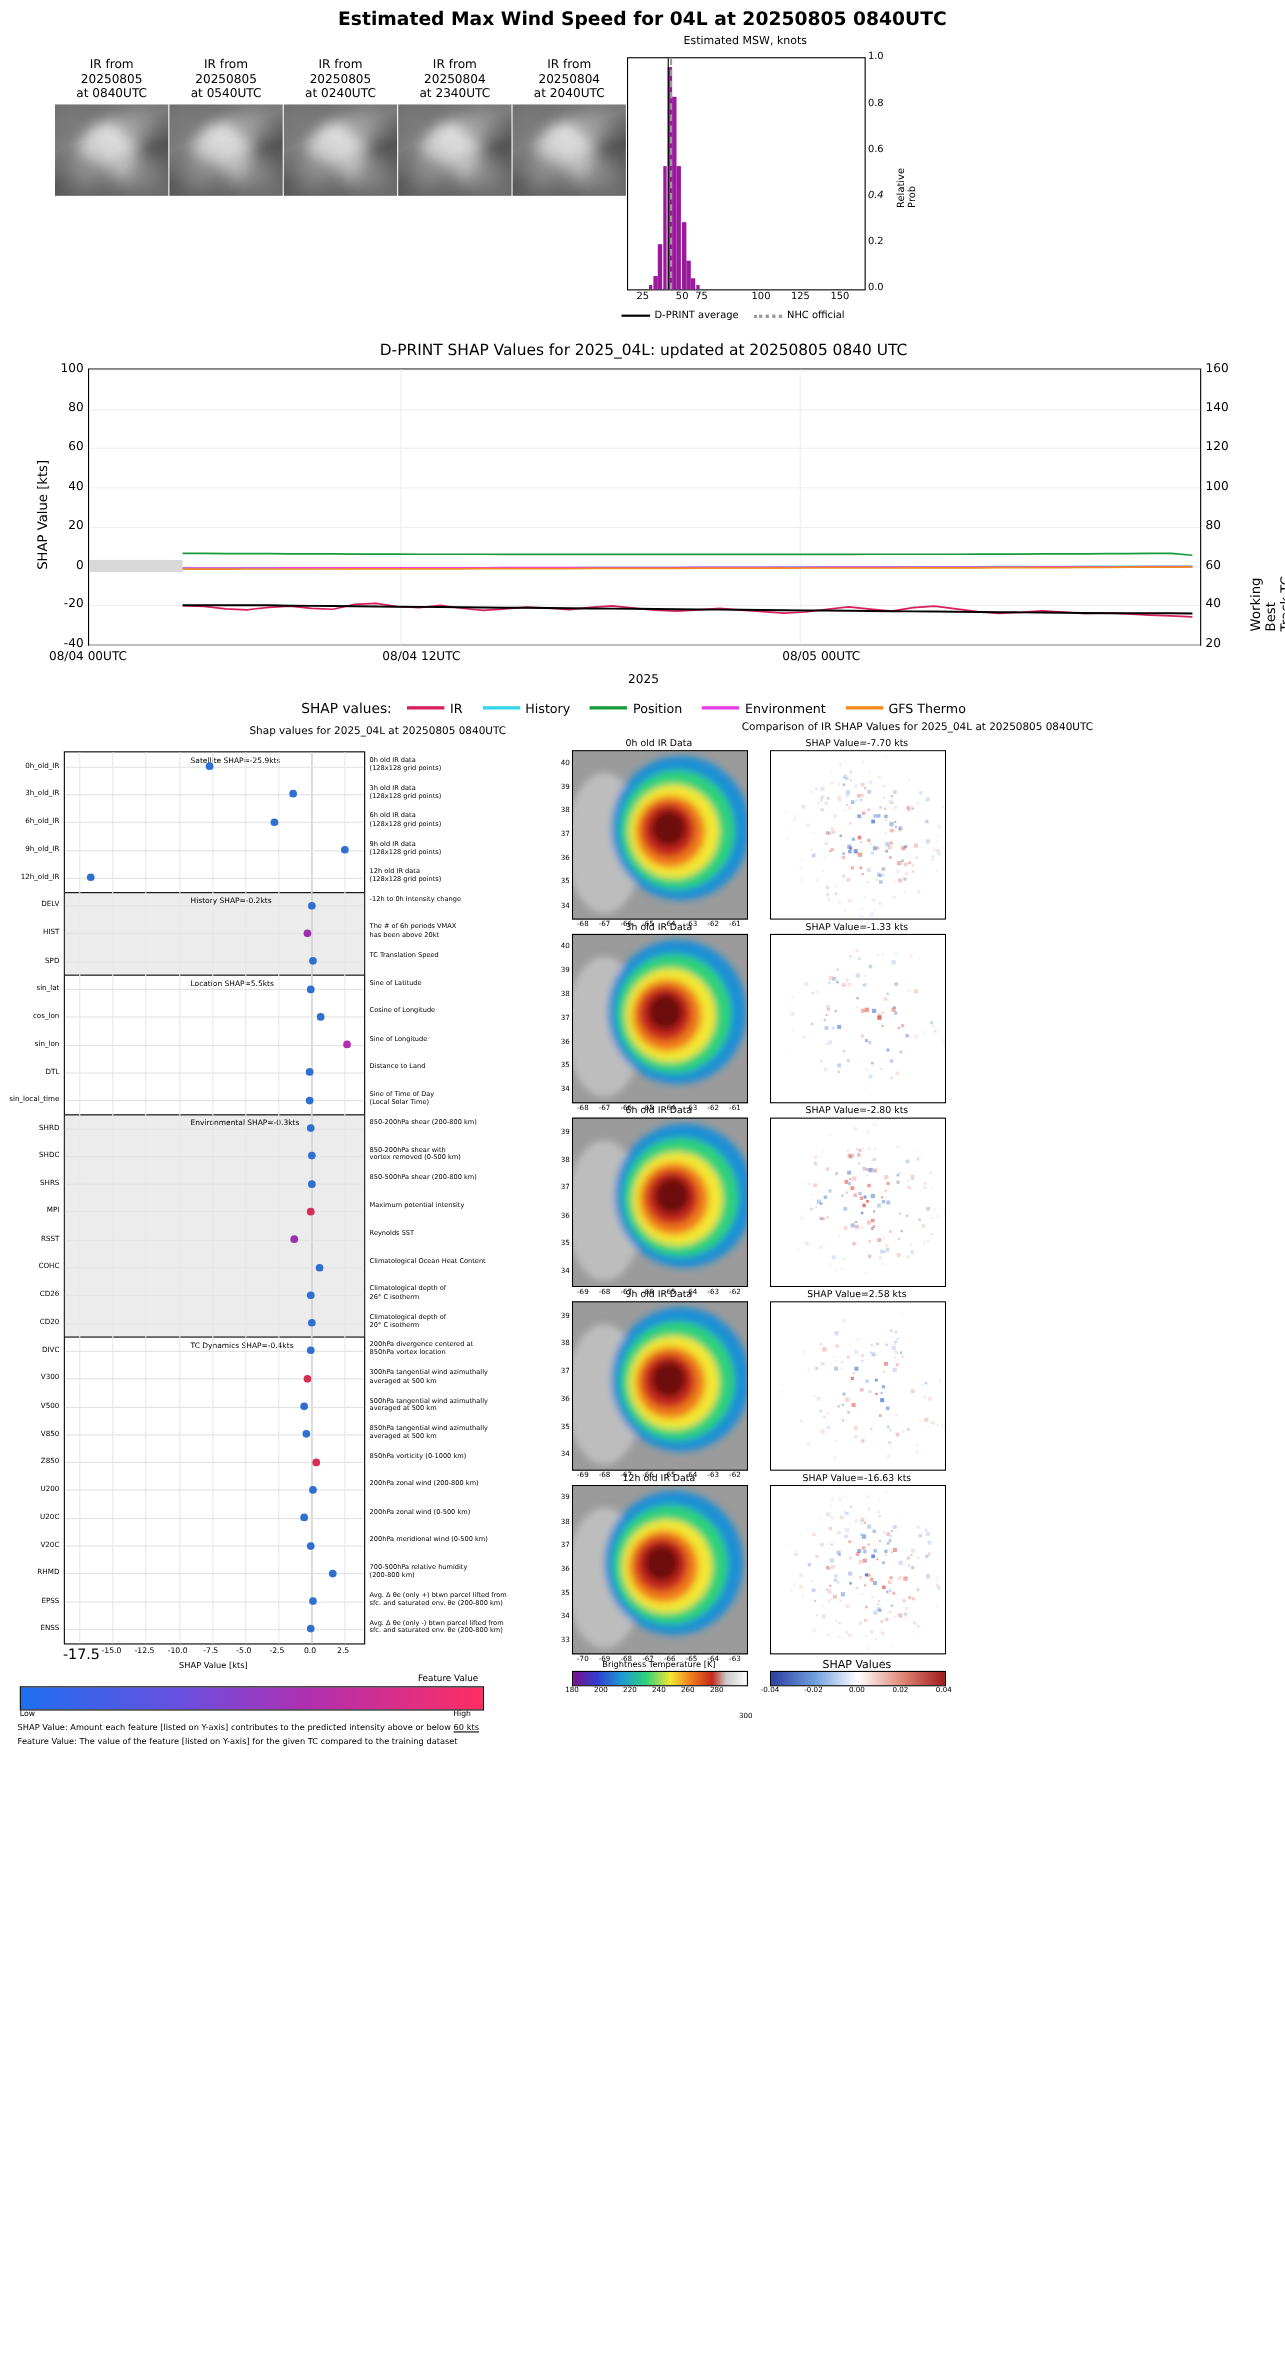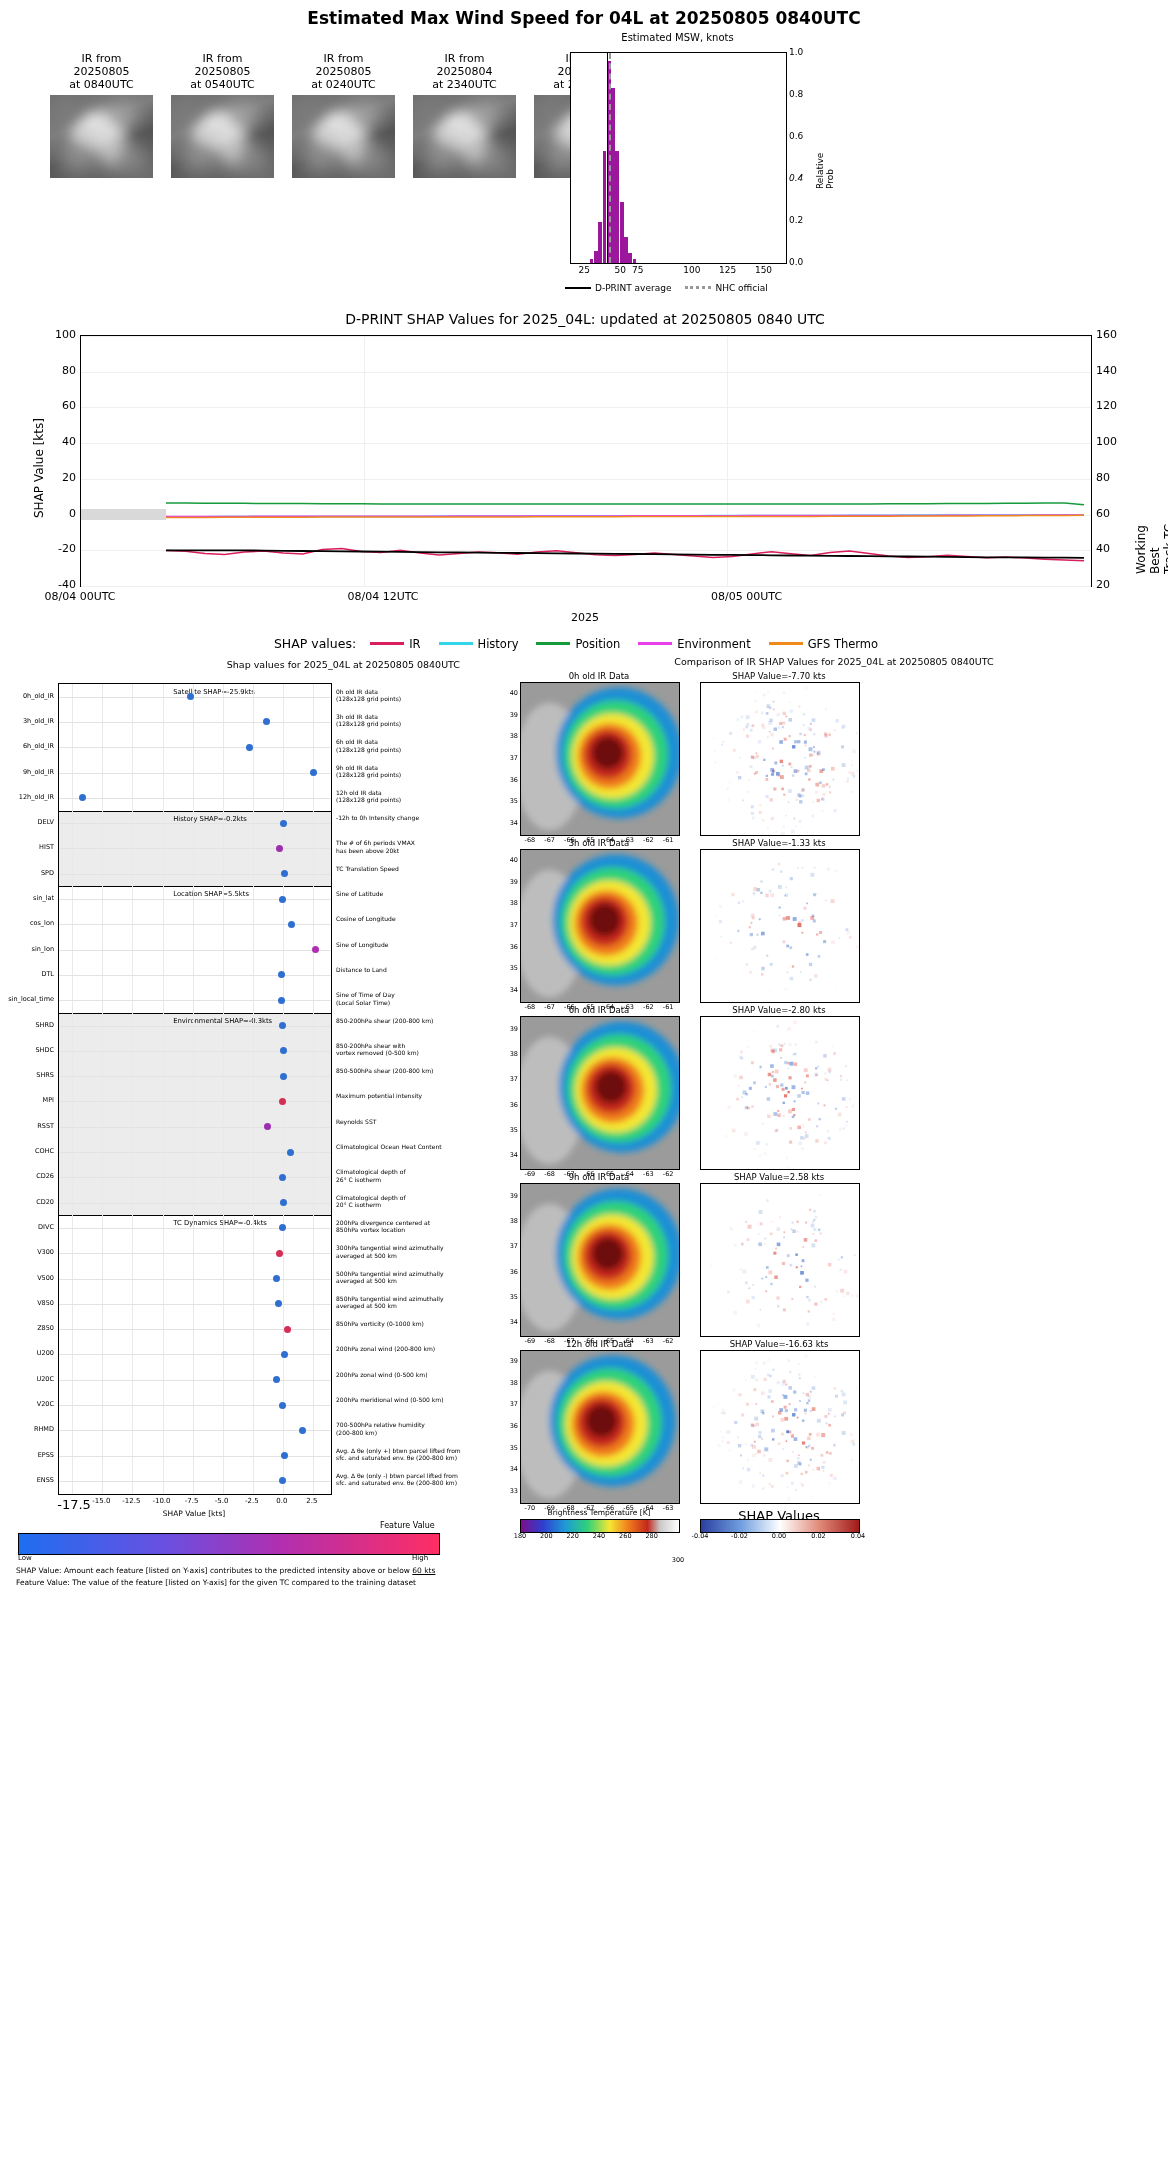--- a/index.html
+++ b/index.html
@@ -4,21 +4,21 @@
 <style>
   html,body{margin:0;padding:0;background:#ffffff;}
   body{width:1168px;height:2158px;font-family:"DejaVu Sans",sans-serif;color:#000;position:relative;overflow:hidden;}
   .abs{position:absolute;}
   .ttl{font-size:17px;font-weight:bold;text-align:center;width:100%;}
   .small{font-size:10px;}
   .tiny{font-size:8px;}
   .center{text-align:center;}
 
   
-  .irwrap{display:flex;gap:18px;}
+  .irwrap{display:flex;gap:1px;}
   .ircol{width:103px;text-align:center;}
   .irlab{font-size:11px;line-height:13px;margin-bottom:4px;}
   .irimg{width:103px;height:83px;position:relative;overflow:hidden;background:#8d8d8d;border:0;}
   .irimg .cloudA{position:absolute;border-radius:50%;}
   
   .histbox{position:absolute;border:1px solid #000;background:#fff;}
   .axlab{font-size:9px;}
   .bar{position:absolute;bottom:0;background:#9b179b;}
 
   
@@ -1426,19 +1426,19 @@
     <div class="cbar" style="left:20px;top:867px;width:158px;height:12px;background:linear-gradient(to right,#7b0f8c 0%,#2f3fd0 14%,#1e9ad6 28%,#2fd17a 42%,#f4e733 56%,#f07c1d 68%,#c4281c 80%,#c9c9c9 88%,#ffffff 100%);"></div>
     <div class="abs" style="left:20px;top:856px;width:158px;text-align:center;font-size:7.5px;">Brightness Temperature [K]</div>
     <div class="cbtick" style="left:10px;top:880px;width:20px;text-align:center;">180</div>
     <div class="cbtick" style="left:36.33333333333333px;top:880px;width:20px;text-align:center;">200</div>
     <div class="cbtick" style="left:62.66666666666666px;top:880px;width:20px;text-align:center;">220</div>
     <div class="cbtick" style="left:89px;top:880px;width:20px;text-align:center;">240</div>
     <div class="cbtick" style="left:115.33333333333333px;top:880px;width:20px;text-align:center;">260</div>
     <div class="cbtick" style="left:141.66666666666669px;top:880px;width:20px;text-align:center;">280</div>
     <div class="cbtick" style="left:168px;top:880px;width:20px;text-align:center;margin-top:24px;">300</div>
     <div class="cbar" style="left:200px;top:867px;width:158px;height:12px;background:linear-gradient(to right,#2b3fa0 0%,#6f9ede 25%,#ffffff 50%,#e08a7a 75%,#a11a1a 100%);"></div>
-    <div class="abs" style="left:200px;top:856px;width:158px;text-align:center;font-size:13px;">SHAP Values</div>
+    <div class="abs" style="left:200px;top:856px;width:158px;text-align:center;font-size:10px;">SHAP Values</div>
     <div class="cbtick" style="left:188px;top:880px;width:24px;text-align:center;">-0.04</div>
     <div class="cbtick" style="left:227.5px;top:880px;width:24px;text-align:center;">-0.02</div>
     <div class="cbtick" style="left:267px;top:880px;width:24px;text-align:center;">0.00</div>
     <div class="cbtick" style="left:306.5px;top:880px;width:24px;text-align:center;">0.02</div>
     <div class="cbtick" style="left:346px;top:880px;width:24px;text-align:center;">0.04</div>
   </div>
 
 </body></html>

